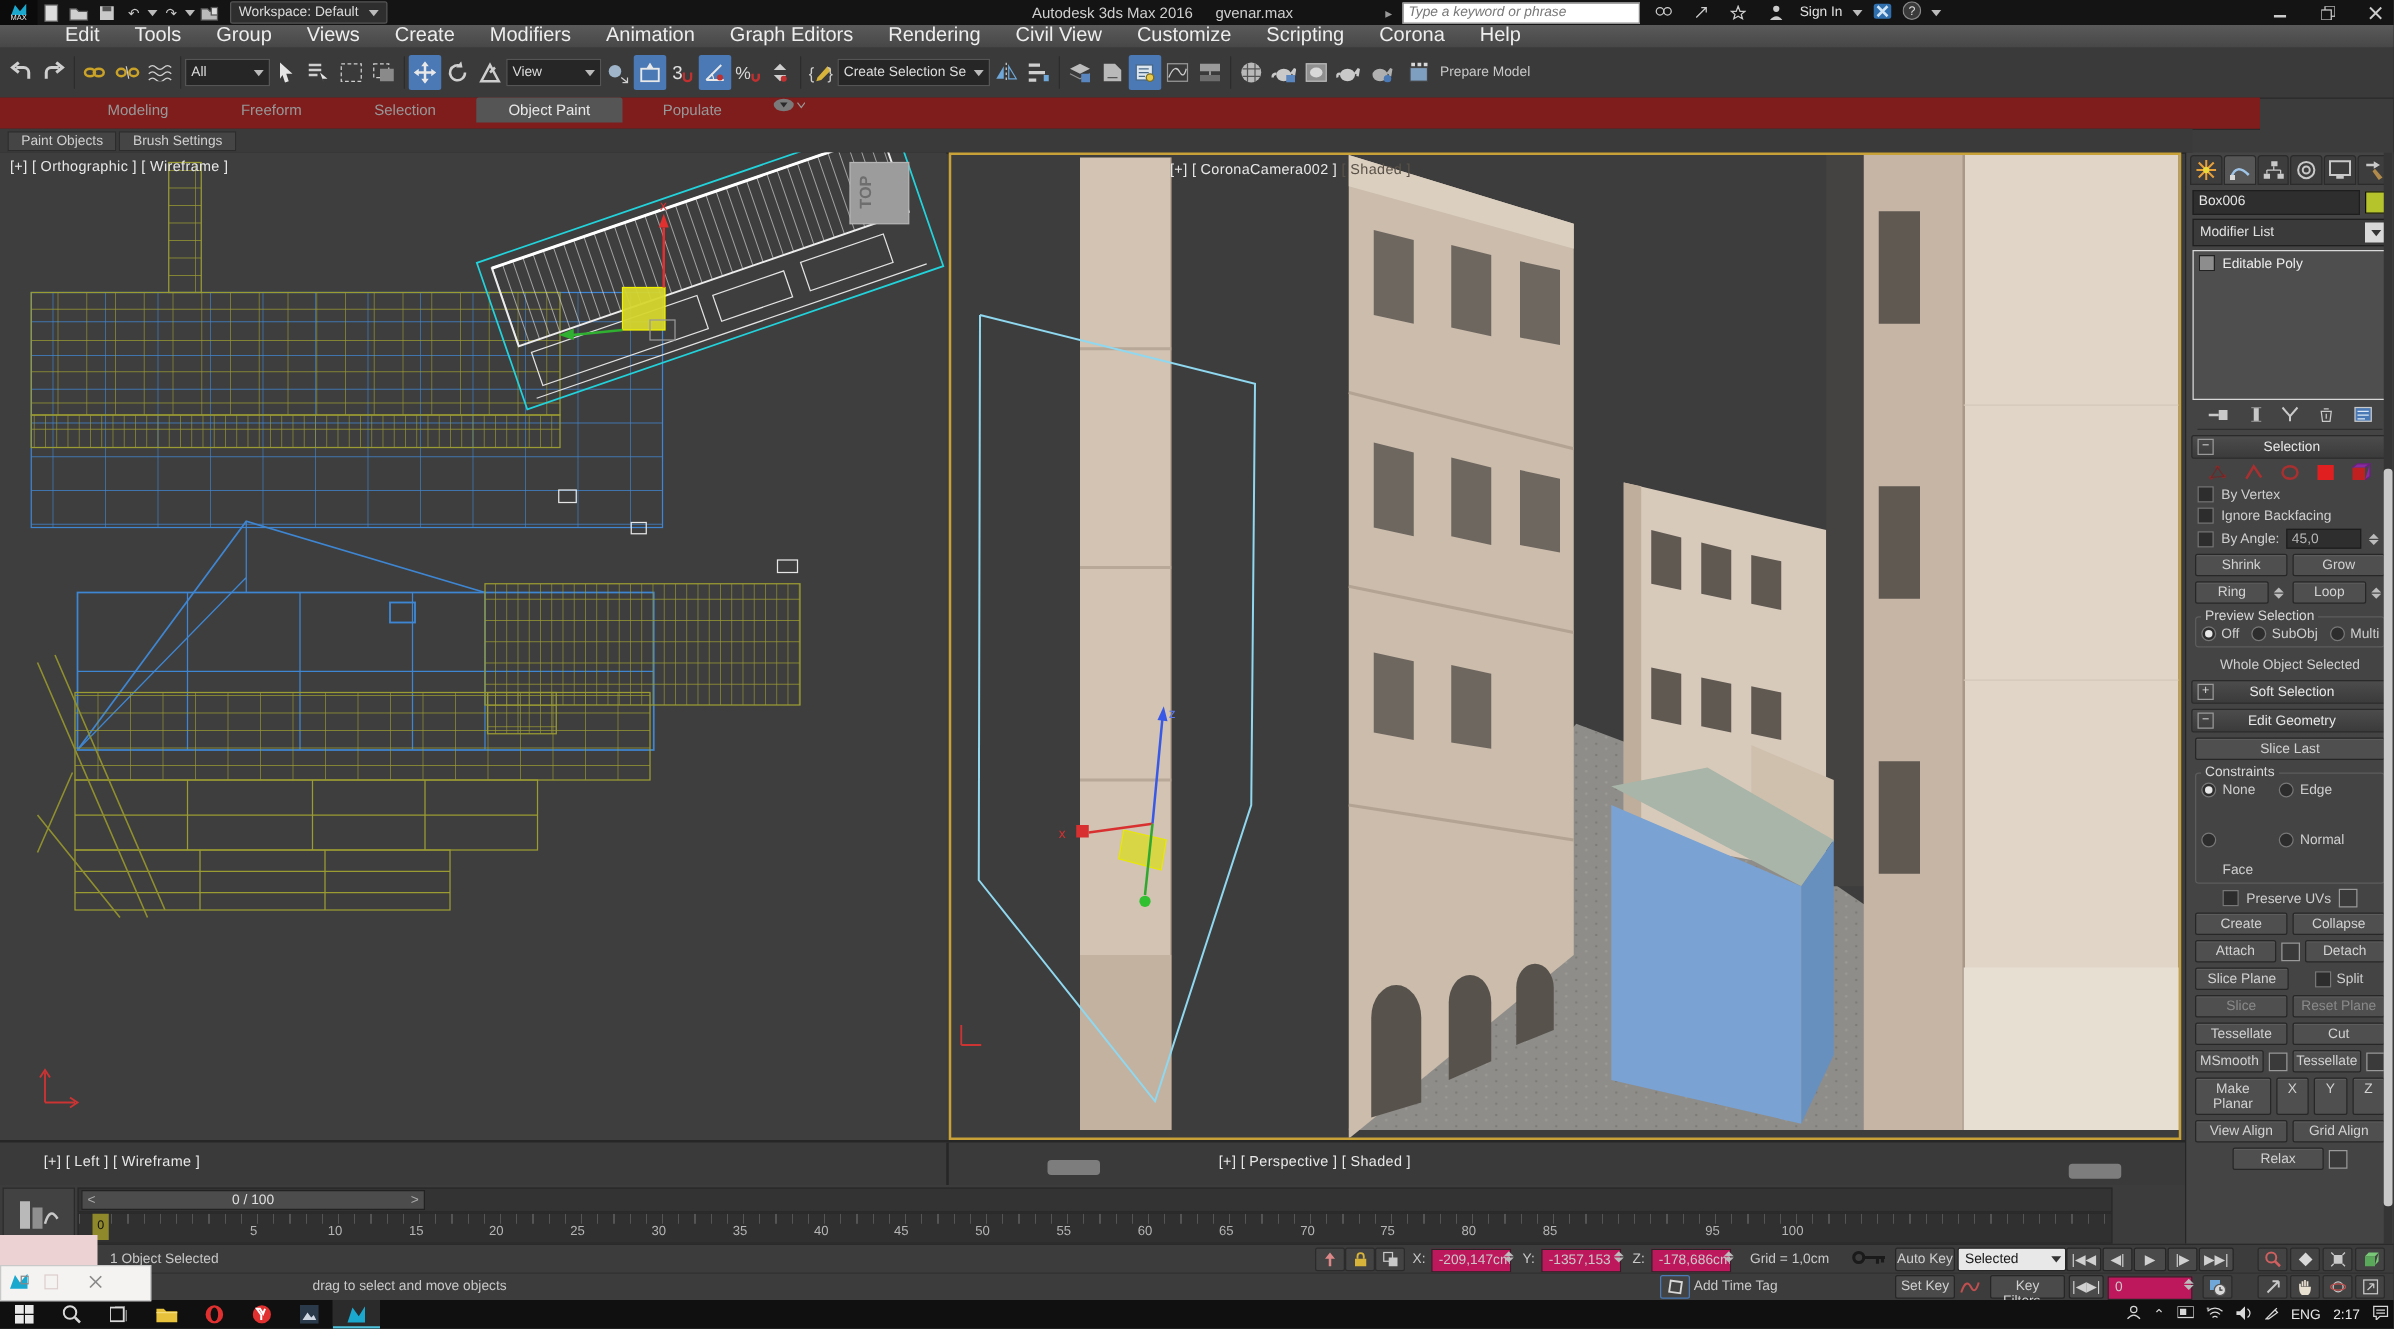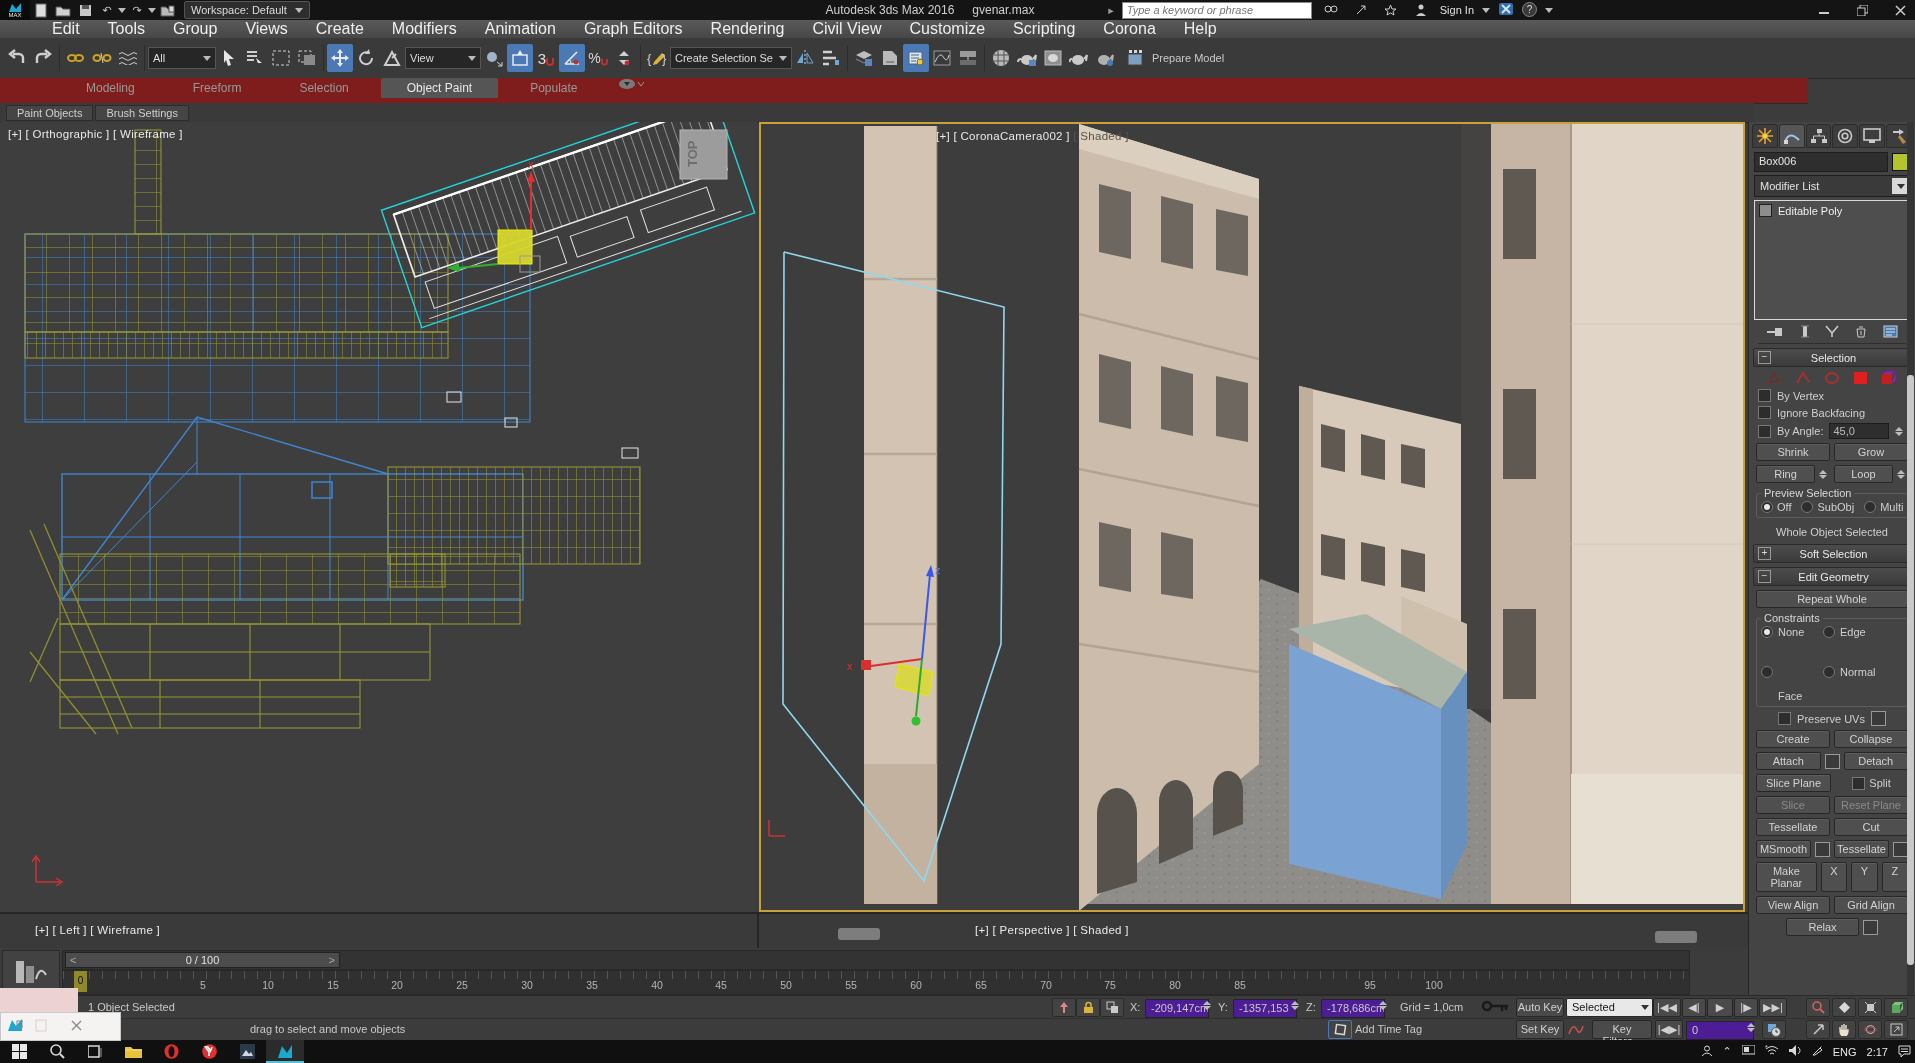--- a/index.html
+++ b/index.html
@@ -96,21 +96,21 @@
            display:flex;align-items:center;justify-content:space-between;color:#e0e0e0;padding:0 4px;}
   #ruler{position:absolute;left:62px;top:22px;width:1626px;height:23px;background:#303030;border:1px solid #282828;
          background-image:repeating-linear-gradient(90deg,#555 0 1px,transparent 1px 12.96px);
          background-size:100% 8px;background-repeat:no-repeat;}
   .rnum{position:absolute;top:8px;width:30px;text-align:center;color:#b5b5b5;font-size:10.5px;}
   #fmarker{position:absolute;left:11px;top:0;width:13px;height:21px;background:#8f892b;color:#111;
            text-align:center;font-size:10px;line-height:20px;}
   
   #status1{left:0;top:995px;width:1915px;height:23px;background:#3c3c3c;border-top:1px solid #2a2a2a;}
   #status2{left:0;top:1018px;width:1915px;height:22px;background:#3c3c3c;border-top:1px solid #303030;}
-  .sfield{background:#4c1d95;border:1px solid #252525;color:#c9c9c9;padding:2px 5px;position:absolute;height:13px;overflow:hidden;white-space:nowrap;}
+  .sfield{background:#be185d;border:1px solid #252525;color:#c9c9c9;padding:2px 5px;position:absolute;height:13px;overflow:hidden;white-space:nowrap;}
   .slabel{position:absolute;color:#c9c9c9;top:5px;}
   .sbtn{position:absolute;top:2px;height:15px;background:#4a4a4a;border:1px solid #262626;border-radius:2px;
         color:#d0d0d0;text-align:center;padding-top:2px;}
   .tico{position:absolute;top:2px;width:22px;height:17px;display:flex;align-items:center;justify-content:center;
         background:#434343;border:1px solid #2b2b2b;border-radius:2px;}
   
   #taskbar{left:0;top:1040px;width:1915px;height:23px;background:#101010;display:flex;align-items:center;}
   .tk-ico{width:38px;height:23px;display:flex;align-items:center;justify-content:center;}
   .tk-ico.active{background:#2b2b2b;box-shadow:inset 0 -2px 0 #4fc3dd;}
   #tray{position:absolute;right:4px;top:1040px;height:23px;display:flex;align-items:center;gap:10px;color:#e8e8e8;}
@@ -791,21 +791,21 @@
 
     <div class="rollout">
       <span class="rbox">+</span>
       <span class="rtitle">Soft Selection</span>
     </div>
     <div class="rollout">
       <span class="rbox">−</span>
       <span class="rtitle">Edit Geometry</span>
     </div>
     <div class="btnrow">
-        <span class="btn3">Repeat Whole</span>
+        <span class="btn3">Slice Last</span>
       </div>
     <fieldset>
       <legend>Constraints</legend>
       <div style="display:flex;gap:5px;align-items:center;margin-bottom:4px;">
         <span class="radio on"></span>
           <span style="width:40px;">None</span>
         <span class="radio"></span>
           <span>Edge</span>
       </div>
       <div style="display:flex;gap:5px;align-items:center;">

